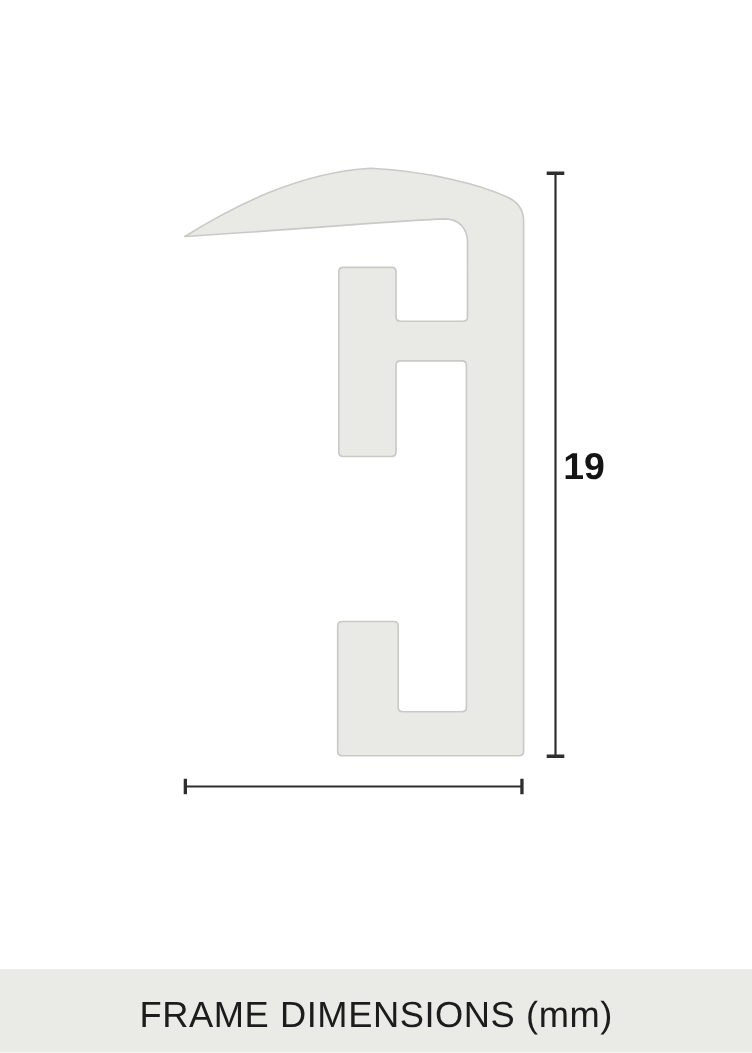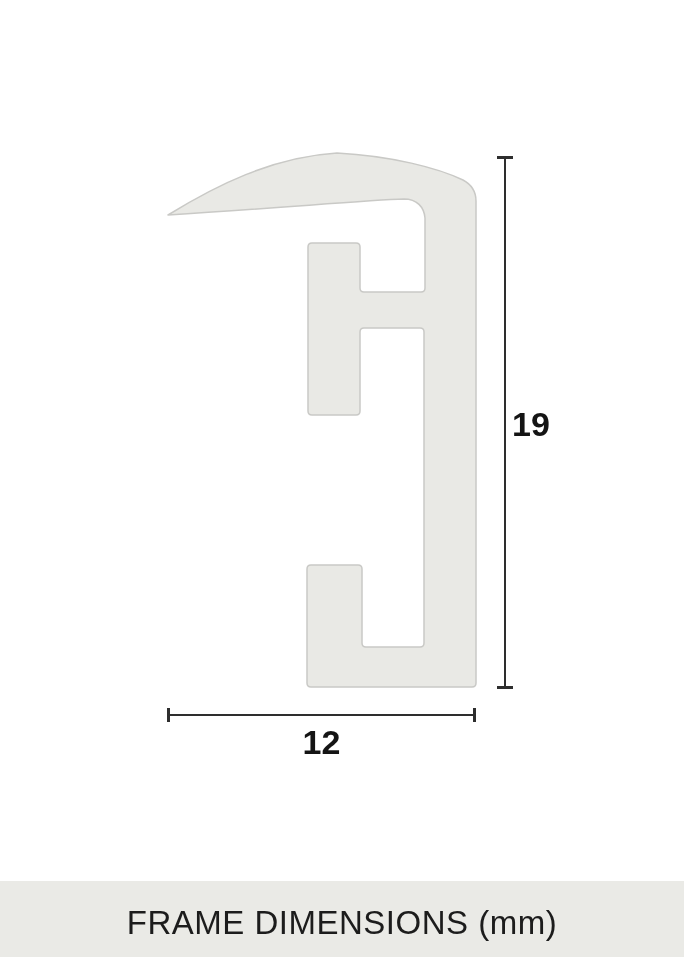--- a/index.html
+++ b/index.html
@@ -100,19 +100,18 @@
 
     <g stroke="#2e2e2e" fill="none">
       <line x1="168" y1="715" x2="475" y2="715" stroke-width="2"></line>
       <line x1="168.5" y1="708" x2="168.5" y2="722" stroke-width="3"></line>
       <line x1="474.5" y1="708" x2="474.5" y2="722" stroke-width="3"></line>
     </g>
   </svg>
 
   <div class="dim-label height">19</div>
 
-  <div class="dim-label width">12</div>
 
   <div class="footer">
     <span>FRAME DIMENSIONS (mm)</span>
   </div>
 
 </div>
 
 </body></html>

